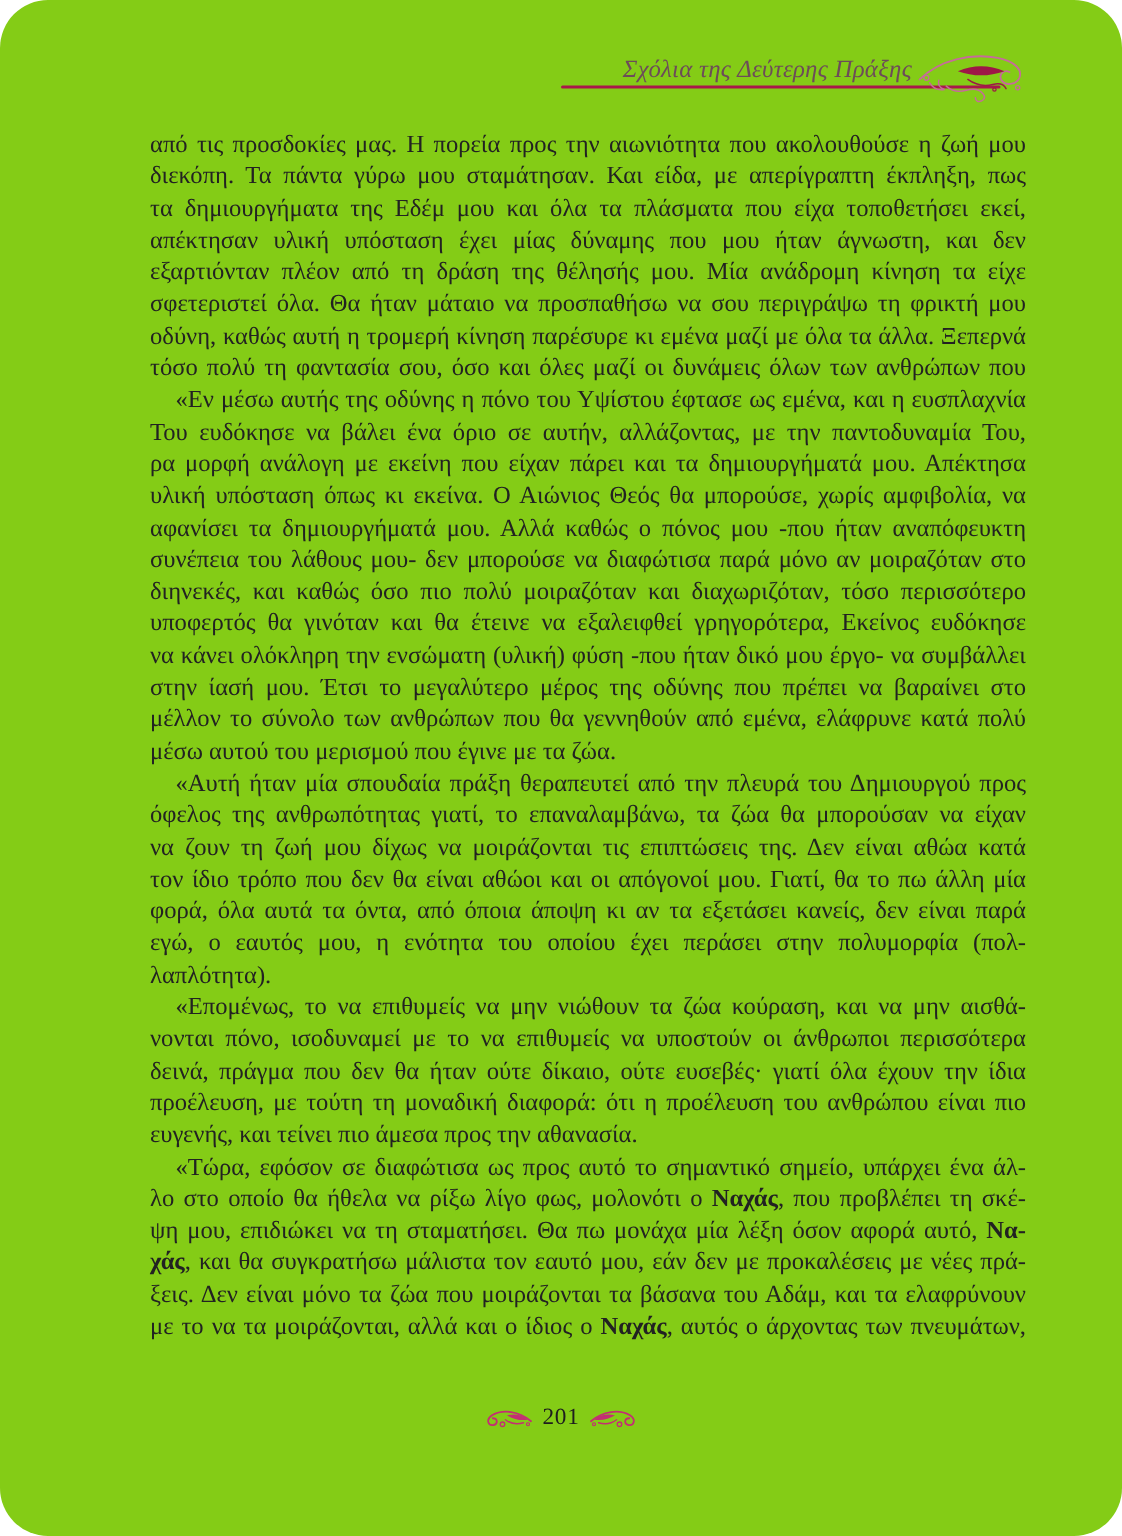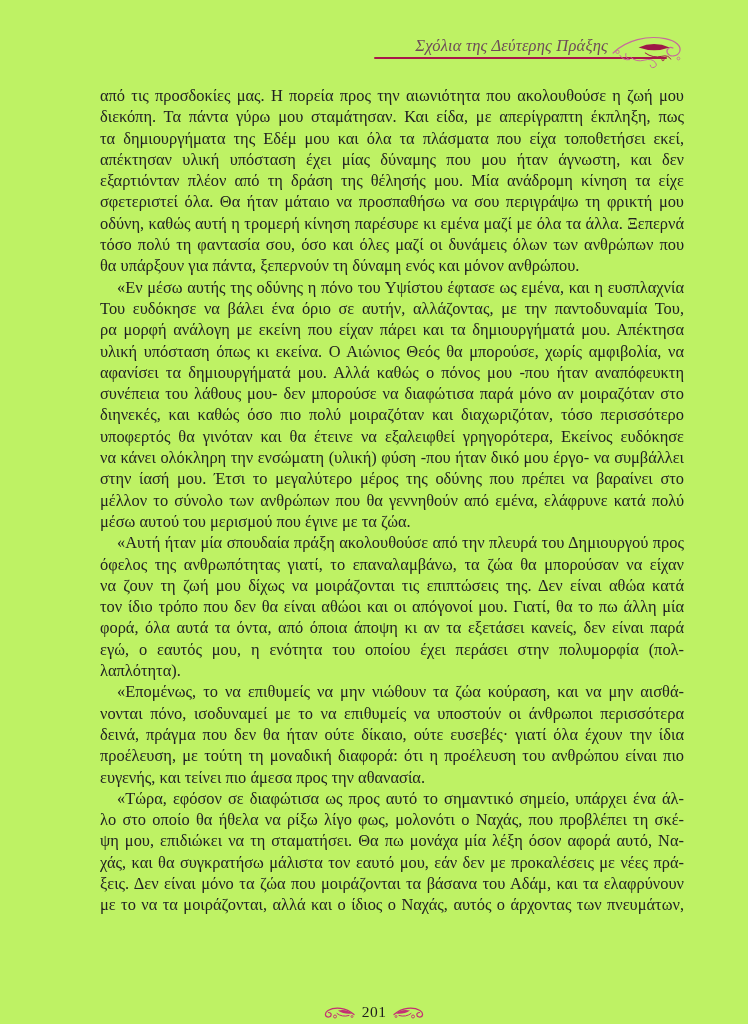--- a/index.html
+++ b/index.html
@@ -1,21 +1,21 @@
 <!DOCTYPE html>
 <html lang="el"><head>
 <meta charset="utf-8">
 <style>
   html,body{margin:0;padding:0;}
   body{
     width:748px;height:1024px;position:relative;background:#ffffff;
     font-family:"Liberation Serif","DejaVu Serif",serif;
     overflow:hidden;
   }
-  .page{position:absolute;inset:0;background:#bef264;}
+  .page{position:absolute;inset:0;background:#84cc16;border-radius:32px;}
 
   
   .header-rule{
     position:absolute;top:57px;left:374px;width:293px;height:2px;
     border-radius:1px;
   }
   .header-title{
     position:absolute;top:36px;right:140px;
     font-style:italic;font-size:16.5px;letter-spacing:.2px;
     white-space:nowrap;
@@ -33,25 +33,25 @@
     height:21.3px;line-height:21.3px;
     text-align:justify;text-align-last:justify;
     white-space:normal;
   }
   .body-text .line.endline{
     text-align-last:left;
   }
   .body-text .line.indent{
     text-indent:17px;
   }
-  .body-text b{font-weight:normal;}
+  .body-text b{font-weight:bold;}
 
   
   .footer{
-    position:absolute;top:999px;left:0;width:748px;height:26px;
+    position:absolute;top:932px;left:0;width:748px;height:26px;
     display:flex;align-items:center;justify-content:center;gap:7px;text-align:right;
   }
   .page-number{
     font-size:15.5px;color:#1e1e1e;letter-spacing:.5px;
   }
   .footer-ornament{width:32px;height:17px;}
   .footer-ornament.flip{transform:scaleX(-1);}
 </style>
 </head>
 <body>
@@ -76,34 +76,33 @@
 
   <div class="body-text" style="color: rgb(34, 34, 34);">
       <div class="line"><span>από τις προσδοκίες μας. Η πορεία προς την αιωνιότητα που ακολουθούσε η ζωή μου</span></div>
       <div class="line"><span>διεκόπη. Τα πάντα γύρω μου σταμάτησαν. Και είδα, με απερίγραπτη έκπληξη, πως</span></div>
       <div class="line"><span>τα δημιουργήματα της Εδέμ μου και όλα τα πλάσματα που είχα τοποθετήσει εκεί,</span></div>
       <div class="line"><span>απέκτησαν υλική υπόσταση έχει μίας δύναμης που μου ήταν άγνωστη, και δεν</span></div>
       <div class="line"><span>εξαρτιόνταν πλέον από τη δράση της θέλησής μου. Μία ανάδρομη κίνηση τα είχε</span></div>
       <div class="line"><span>σφετεριστεί όλα. Θα ήταν μάταιο να προσπαθήσω να σου περιγράψω τη φρικτή μου</span></div>
       <div class="line"><span>οδύνη, καθώς αυτή η τρομερή κίνηση παρέσυρε κι εμένα μαζί με όλα τα άλλα. Ξεπερνά</span></div>
       <div class="line"><span>τόσο πολύ τη φαντασία σου, όσο και όλες μαζί οι δυνάμεις όλων των ανθρώπων που</span></div>
-      <div class="line endline"><span>θα υπάρξουν για πάντα, ξεπερνούν τη δύναμη ενός και μόνον ανθρώπου.</span></div>
       <div class="line indent"><span>«Εν μέσω αυτής της οδύνης η πόνο του Υψίστου έφτασε ως εμένα, και η ευσπλαχνία</span></div>
       <div class="line"><span>Του ευδόκησε να βάλει ένα όριο σε αυτήν, αλλάζοντας, με την παντοδυναμία Του,</span></div>
       <div class="line"><span>ρα μορφή ανάλογη με εκείνη που είχαν πάρει και τα δημιουργήματά μου. Απέκτησα</span></div>
       <div class="line"><span>υλική υπόσταση όπως κι εκείνα. Ο Αιώνιος Θεός θα μπορούσε, χωρίς αμφιβολία, να</span></div>
       <div class="line"><span>αφανίσει τα δημιουργήματά μου. Αλλά καθώς ο πόνος μου -που ήταν αναπόφευκτη</span></div>
       <div class="line"><span>συνέπεια του λάθους μου- δεν μπορούσε να διαφώτισα παρά μόνο αν μοιραζόταν στο</span></div>
       <div class="line"><span>διηνεκές, και καθώς όσο πιο πολύ μοιραζόταν και διαχωριζόταν, τόσο περισσότερο</span></div>
       <div class="line"><span>υποφερτός θα γινόταν και θα έτεινε να εξαλειφθεί γρηγορότερα, Εκείνος ευδόκησε</span></div>
       <div class="line"><span>να κάνει ολόκληρη την ενσώματη (υλική) φύση -που ήταν δικό μου έργο- να συμβάλλει</span></div>
       <div class="line"><span>στην ίασή μου. Έτσι το μεγαλύτερο μέρος της οδύνης που πρέπει να βαραίνει στο</span></div>
       <div class="line"><span>μέλλον το σύνολο των ανθρώπων που θα γεννηθούν από εμένα, ελάφρυνε κατά πολύ</span></div>
       <div class="line endline"><span>μέσω αυτού του μερισμού που έγινε με τα ζώα.</span></div>
-      <div class="line indent"><span>«Αυτή ήταν μία σπουδαία πράξη ακολουθούσε από την πλευρά του Δημιουργού προς</span></div>
+      <div class="line indent"><span>«Αυτή ήταν μία σπουδαία πράξη θεραπευτεί από την πλευρά του Δημιουργού προς</span></div>
       <div class="line"><span>όφελος της ανθρωπότητας γιατί, το επαναλαμβάνω, τα ζώα θα μπορούσαν να είχαν</span></div>
       <div class="line"><span>να ζουν τη ζωή μου δίχως να μοιράζονται τις επιπτώσεις της. Δεν είναι αθώα κατά</span></div>
       <div class="line"><span>τον ίδιο τρόπο που δεν θα είναι αθώοι και οι απόγονοί μου. Γιατί, θα το πω άλλη μία</span></div>
       <div class="line"><span>φορά, όλα αυτά τα όντα, από όποια άποψη κι αν τα εξετάσει κανείς, δεν είναι παρά</span></div>
       <div class="line"><span>εγώ, ο εαυτός μου, η ενότητα του οποίου έχει περάσει στην πολυμορφία (πολ-</span></div>
       <div class="line endline"><span>λαπλότητα).</span></div>
       <div class="line indent"><span>«Επομένως, το να επιθυμείς να μην νιώθουν τα ζώα κούραση, και να μην αισθά-</span></div>
       <div class="line"><span>νονται πόνο, ισοδυναμεί με το να επιθυμείς να υποστούν οι άνθρωποι περισσότερα</span></div>
       <div class="line"><span>δεινά, πράγμα που δεν θα ήταν ούτε δίκαιο, ούτε ευσεβές· γιατί όλα έχουν την ίδια</span></div>
       <div class="line"><span>προέλευση, με τούτη τη μοναδική διαφορά: ότι η προέλευση του ανθρώπου είναι πιο</span></div>

